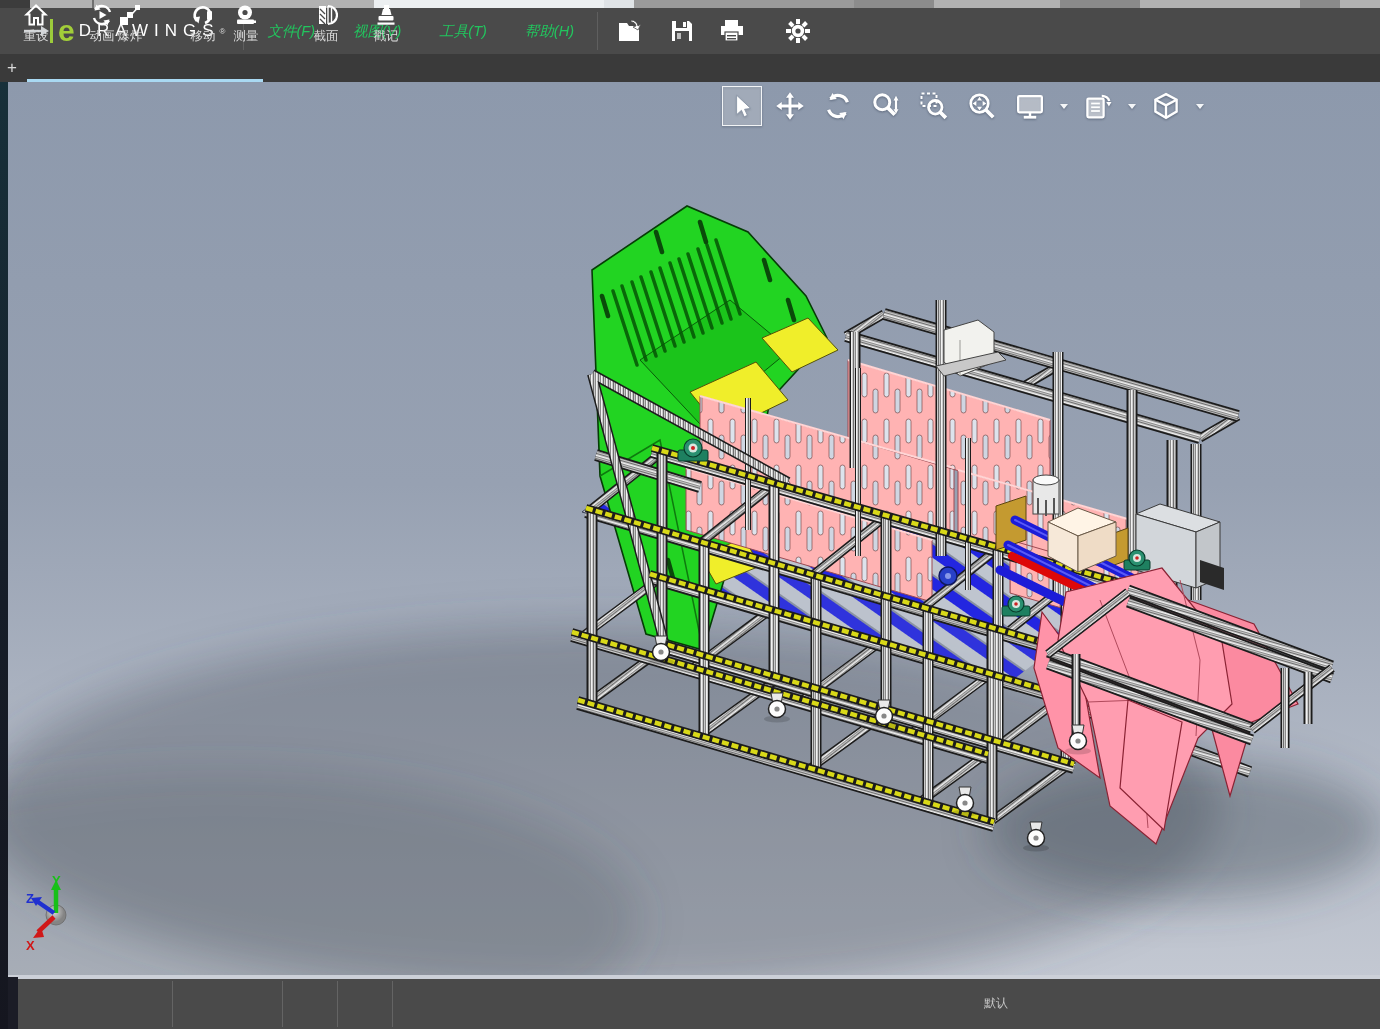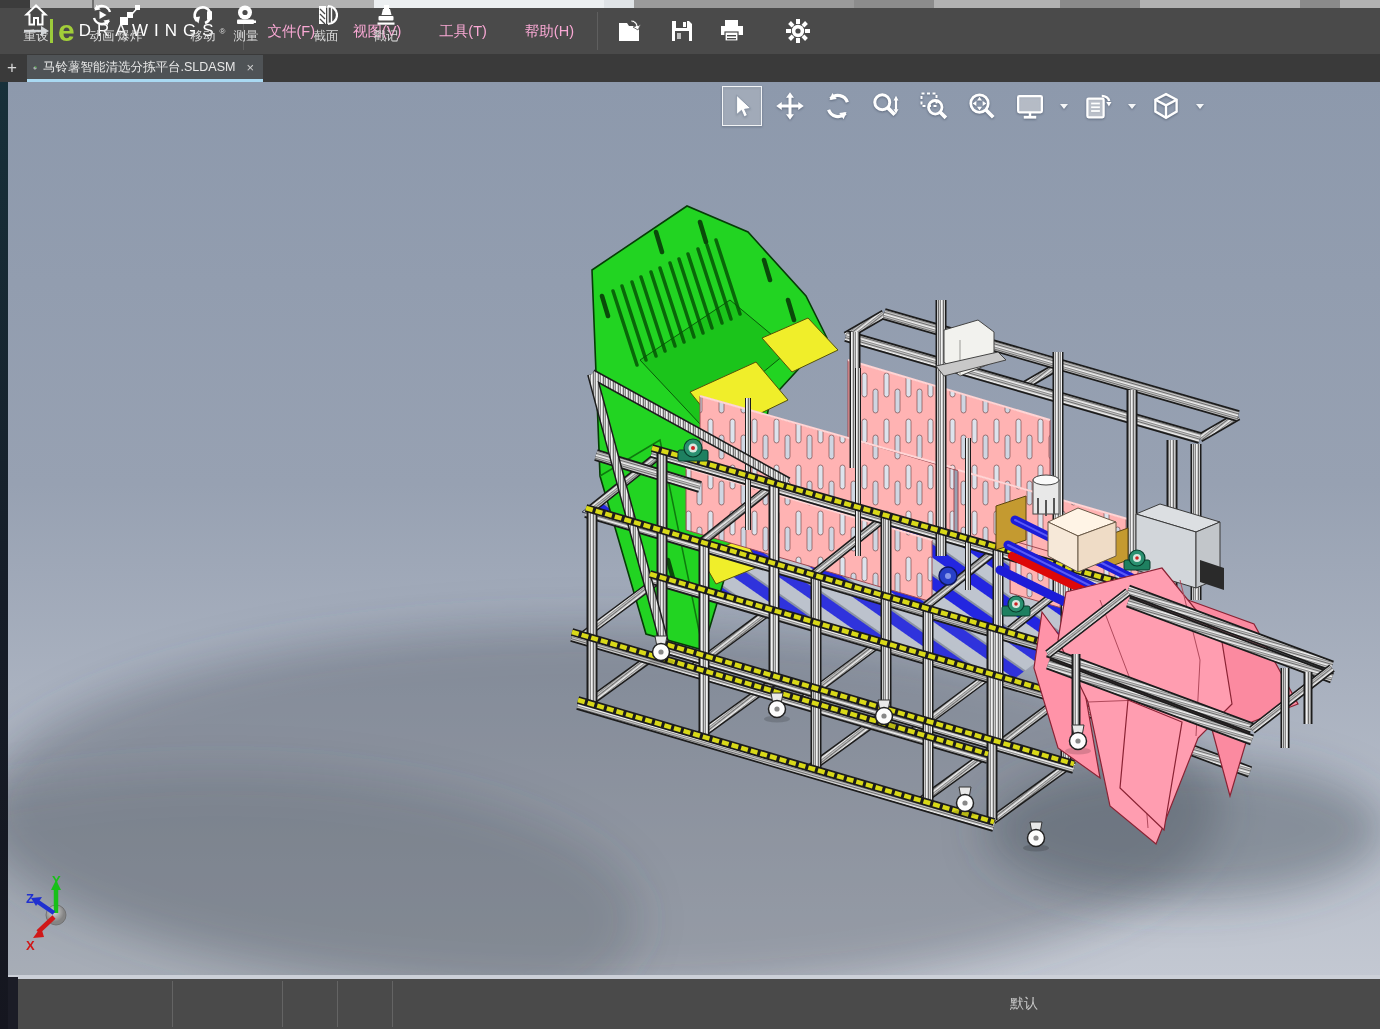--- a/index.html
+++ b/index.html
@@ -10,21 +10,21 @@
   #topstrip{position:absolute;left:0;top:0;width:1380px;height:8px;background:#b2b2b2;}
   #topstrip .seg{position:absolute;top:0;height:8px;}
   
   #menubar{position:absolute;left:0;top:8px;width:1380px;height:46px;background:#4a4a4a;
            display:flex;align-items:center;color:#eee;}
   #logo{display:flex;align-items:center;padding:0 14px 0 22px;height:100%;}
   #logo .brand{color:#fff;font-size:17px;letter-spacing:6px;margin-left:4px;}
   #logo .e{color:#a2ce39;font-size:30px;font-weight:bold;line-height:26px;margin-left:2px;}
   #logo .reg{color:#ddd;font-size:8px;vertical-align:top;}
   .vsep{width:1px;height:38px;background:#5f5f5f;margin:0 4px;}
-  .menu-item{padding:0 19px;font-size:14.5px;color:#f9a8d4;height:46px;display:flex;align-items:center;cursor:default;}
+  .menu-item{padding:0 19px;font-size:14.5px;color:#22c55e;height:46px;display:flex;align-items:center;cursor:default;font-style:italic;}
   #mb-tools{display:flex;align-items:center;gap:22px;margin-left:16px;}
   .tbico{width:28px;height:28px;display:flex;align-items:center;justify-content:center;}
   
   #tabbar{position:absolute;left:0;top:54px;width:1380px;height:28px;background:#3a3a3a;}
   #newtab{position:absolute;left:3px;top:4px;width:18px;height:20px;color:#d8d8d8;font-size:17px;
           line-height:19px;text-align:center;}
   #tab{position:absolute;left:27px;top:1px;width:236px;height:25px;background:#4f5356;
        display:flex;align-items:center;color:#e8e8e8;font-size:12.5px;padding:0 6px;box-sizing:border-box;}
   #tab .title{margin:0 8px 0 6px;white-space:nowrap;}
   #tab .close{color:#cfcfcf;font-size:13px;padding:0 3px;}
@@ -43,21 +43,21 @@
   #modelsvg{position:absolute;left:0;top:0;width:1380px;height:893px;}
   
   #bdivider{position:absolute;left:0;top:975px;width:1380px;height:4px;background:#ccd0d8;}
   #bottombar{position:absolute;left:0;top:979px;width:1380px;height:50px;background:#4a4a4a;}
   #bbleft{position:absolute;left:0;top:977px;width:18px;height:52px;background:#1b1c26;z-index:5;}
   .bb-item{position:absolute;top:2px;width:52px;height:46px;display:flex;flex-direction:column;
            align-items:center;justify-content:flex-start;color:#dcdcdc;font-size:12.5px;}
   .bb-item .ic{height:26px;display:flex;align-items:center;justify-content:center;}
   .bb-item .lb{margin-top:0;white-space:nowrap;}
   .bbsep{position:absolute;top:981px;width:1px;height:46px;background:#646464;}
-  #configlabel{position:absolute;left:1010px;top:995px;color:#c6c6c6;font-size:14px;}
+  #configlabel{position:absolute;left:984px;top:995px;color:#c6c6c6;font-size:12px;}
 </style>
 </head>
 <body>
 <div id="app">
 
 <div id="topstrip">
   <div class="seg" style="left:0;width:30px;background:#3c3c3c;"></div>
   <div class="seg" style="left:92px;width:2px;background:#707070;"></div>
   <div class="seg" style="left:374px;width:230px;background:#eceff1;"></div>
   <div class="seg" style="left:604px;width:30px;background:#dfe3e6;"></div>
@@ -125,29 +125,20 @@
           </g>
         </g>
         <circle cx="13" cy="13" r="2.6" fill="#4a4a4a"></circle>
       </svg>
     </div>
   </div>
 </div>
 
 <div id="tabbar">
   <div id="newtab">+</div>
-  <div id="tab">
-    <svg width="17" height="16" viewBox="0 0 17 16">
-      <path d="M2,5 L8,2 L15,5 L15,11 L8,15 L2,11 Z" fill="#b9bec2" stroke="#5a5f63" stroke-width="0.8"></path>
-      <path d="M2,5 L8,8 L15,5 M8,8 L8,15" stroke="#5a5f63" stroke-width="0.8" fill="none"></path>
-      <circle cx="11.5" cy="4" r="3" fill="#59c54b" stroke="#2c7d22" stroke-width="0.8"></circle>
-    </svg>
-    <span class="title">马铃薯智能清选分拣平台.SLDASM</span>
-    <span class="close">×</span>
-  </div>
 </div>
 <div id="tabaccent"></div>
 
 <div id="viewport">
   <svg id="modelsvg" viewBox="0 82 1380 893" preserveAspectRatio="none">
     <defs>
       <pattern id="aluH" width="5" height="5" patternUnits="userSpaceOnUse" patternTransform="rotate(16)">
         <rect width="5" height="5" fill="#c9c9c9"></rect>
             <rect y="1" width="5" height="1" fill="#6e6e6e"></rect>
         <rect y="3" width="5" height="1" fill="#f2f2f2"></rect>

